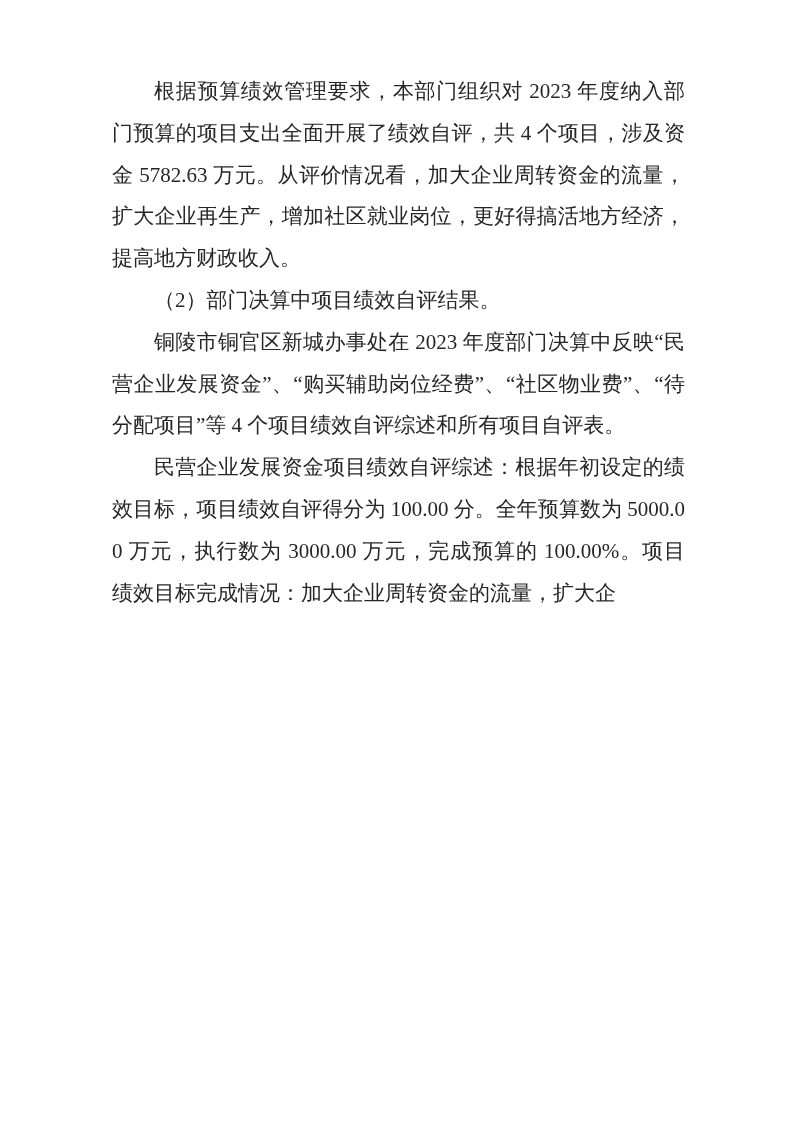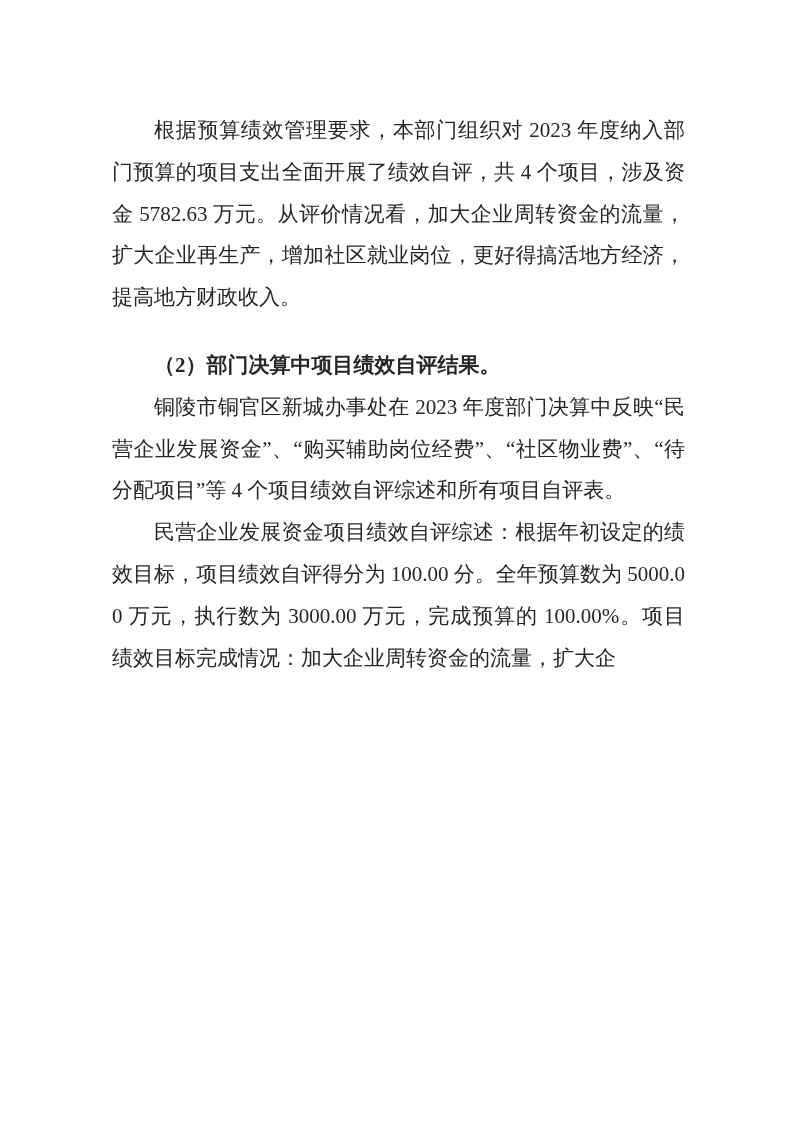--- a/index.html
+++ b/index.html
@@ -10,36 +10,35 @@
   body {
     width: 793px;
     height: 1122px;
     overflow: hidden;
   }
   .page {
     box-sizing: border-box;
     width: 793px;
     height: 1122px;
     background: #ffffff;
-    padding: 110px 108px 0 112px;
+    padding: 71px 108px 0 112px;
     color: #262626;
     font-family: "Liberation Serif", "DejaVu Serif", serif;
     font-size: 21px;
     line-height: 41.8px;
   }
   .para {
     margin: 0;
     text-indent: 2em;
     text-align: justify;
     text-justify: inter-ideograph;
     word-break: break-all;
   }
   .para.heading {
-    font-weight: bold;
-    margin-top: 26px;
+    font-weight: normal;
   }
 </style>
 </head>
 <body>
 
 <div class="page">
   <p class="para">根据预算绩效管理要求，本部门组织对 2023 年度纳入部门预算的项目支出全面开展了绩效自评，共 4 个项目，涉及资金 5782.63 万元。从评价情况看，加大企业周转资金的流量，扩大企业再生产，增加社区就业岗位，更好得搞活地方经济，提高地方财政收入。</p>
   <p class="para heading">（2）部门决算中项目绩效自评结果。</p>
   <p class="para">铜陵市铜官区新城办事处在 2023 年度部门决算中反映“民营企业发展资金”、“购买辅助岗位经费”、“社区物业费”、“待分配项目”等 4 个项目绩效自评综述和所有项目自评表。</p>
   <p class="para">民营企业发展资金项目绩效自评综述：根据年初设定的绩效目标，项目绩效自评得分为 100.00 分。全年预算数为 5000.00 万元，执行数为 3000.00 万元，完成预算的 100.00%。项目绩效目标完成情况：加大企业周转资金的流量，扩大企</p>

